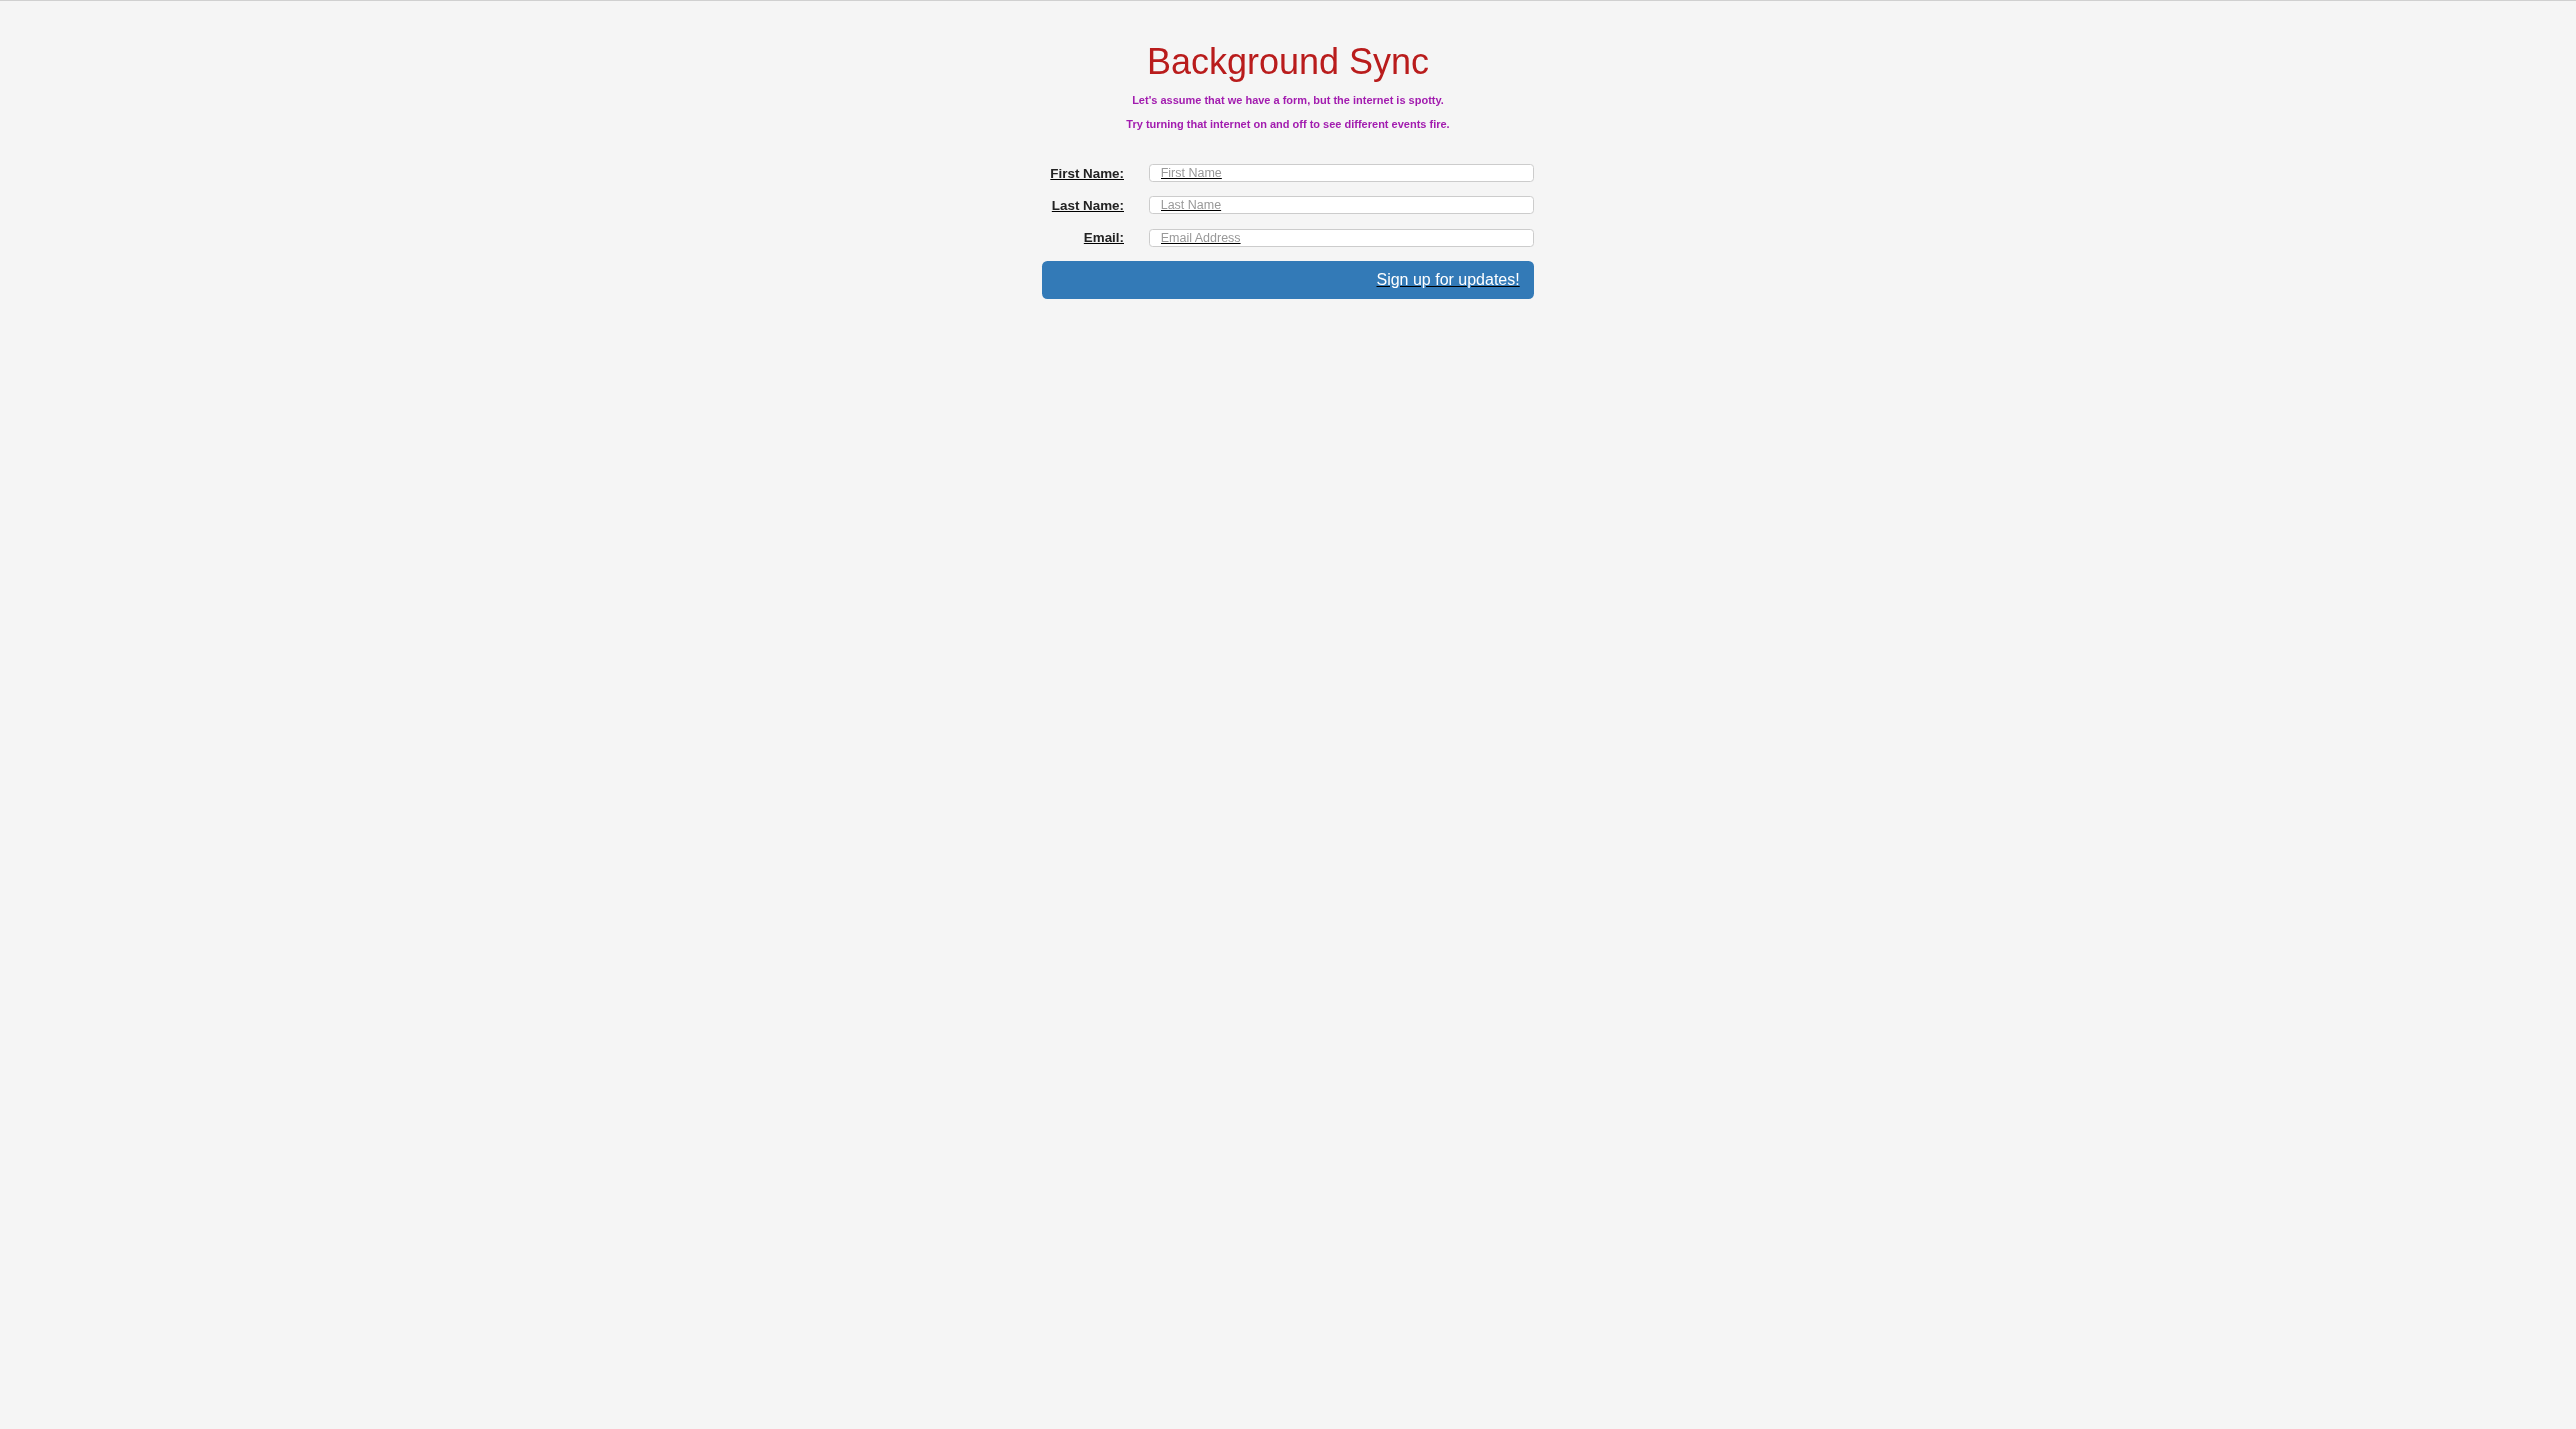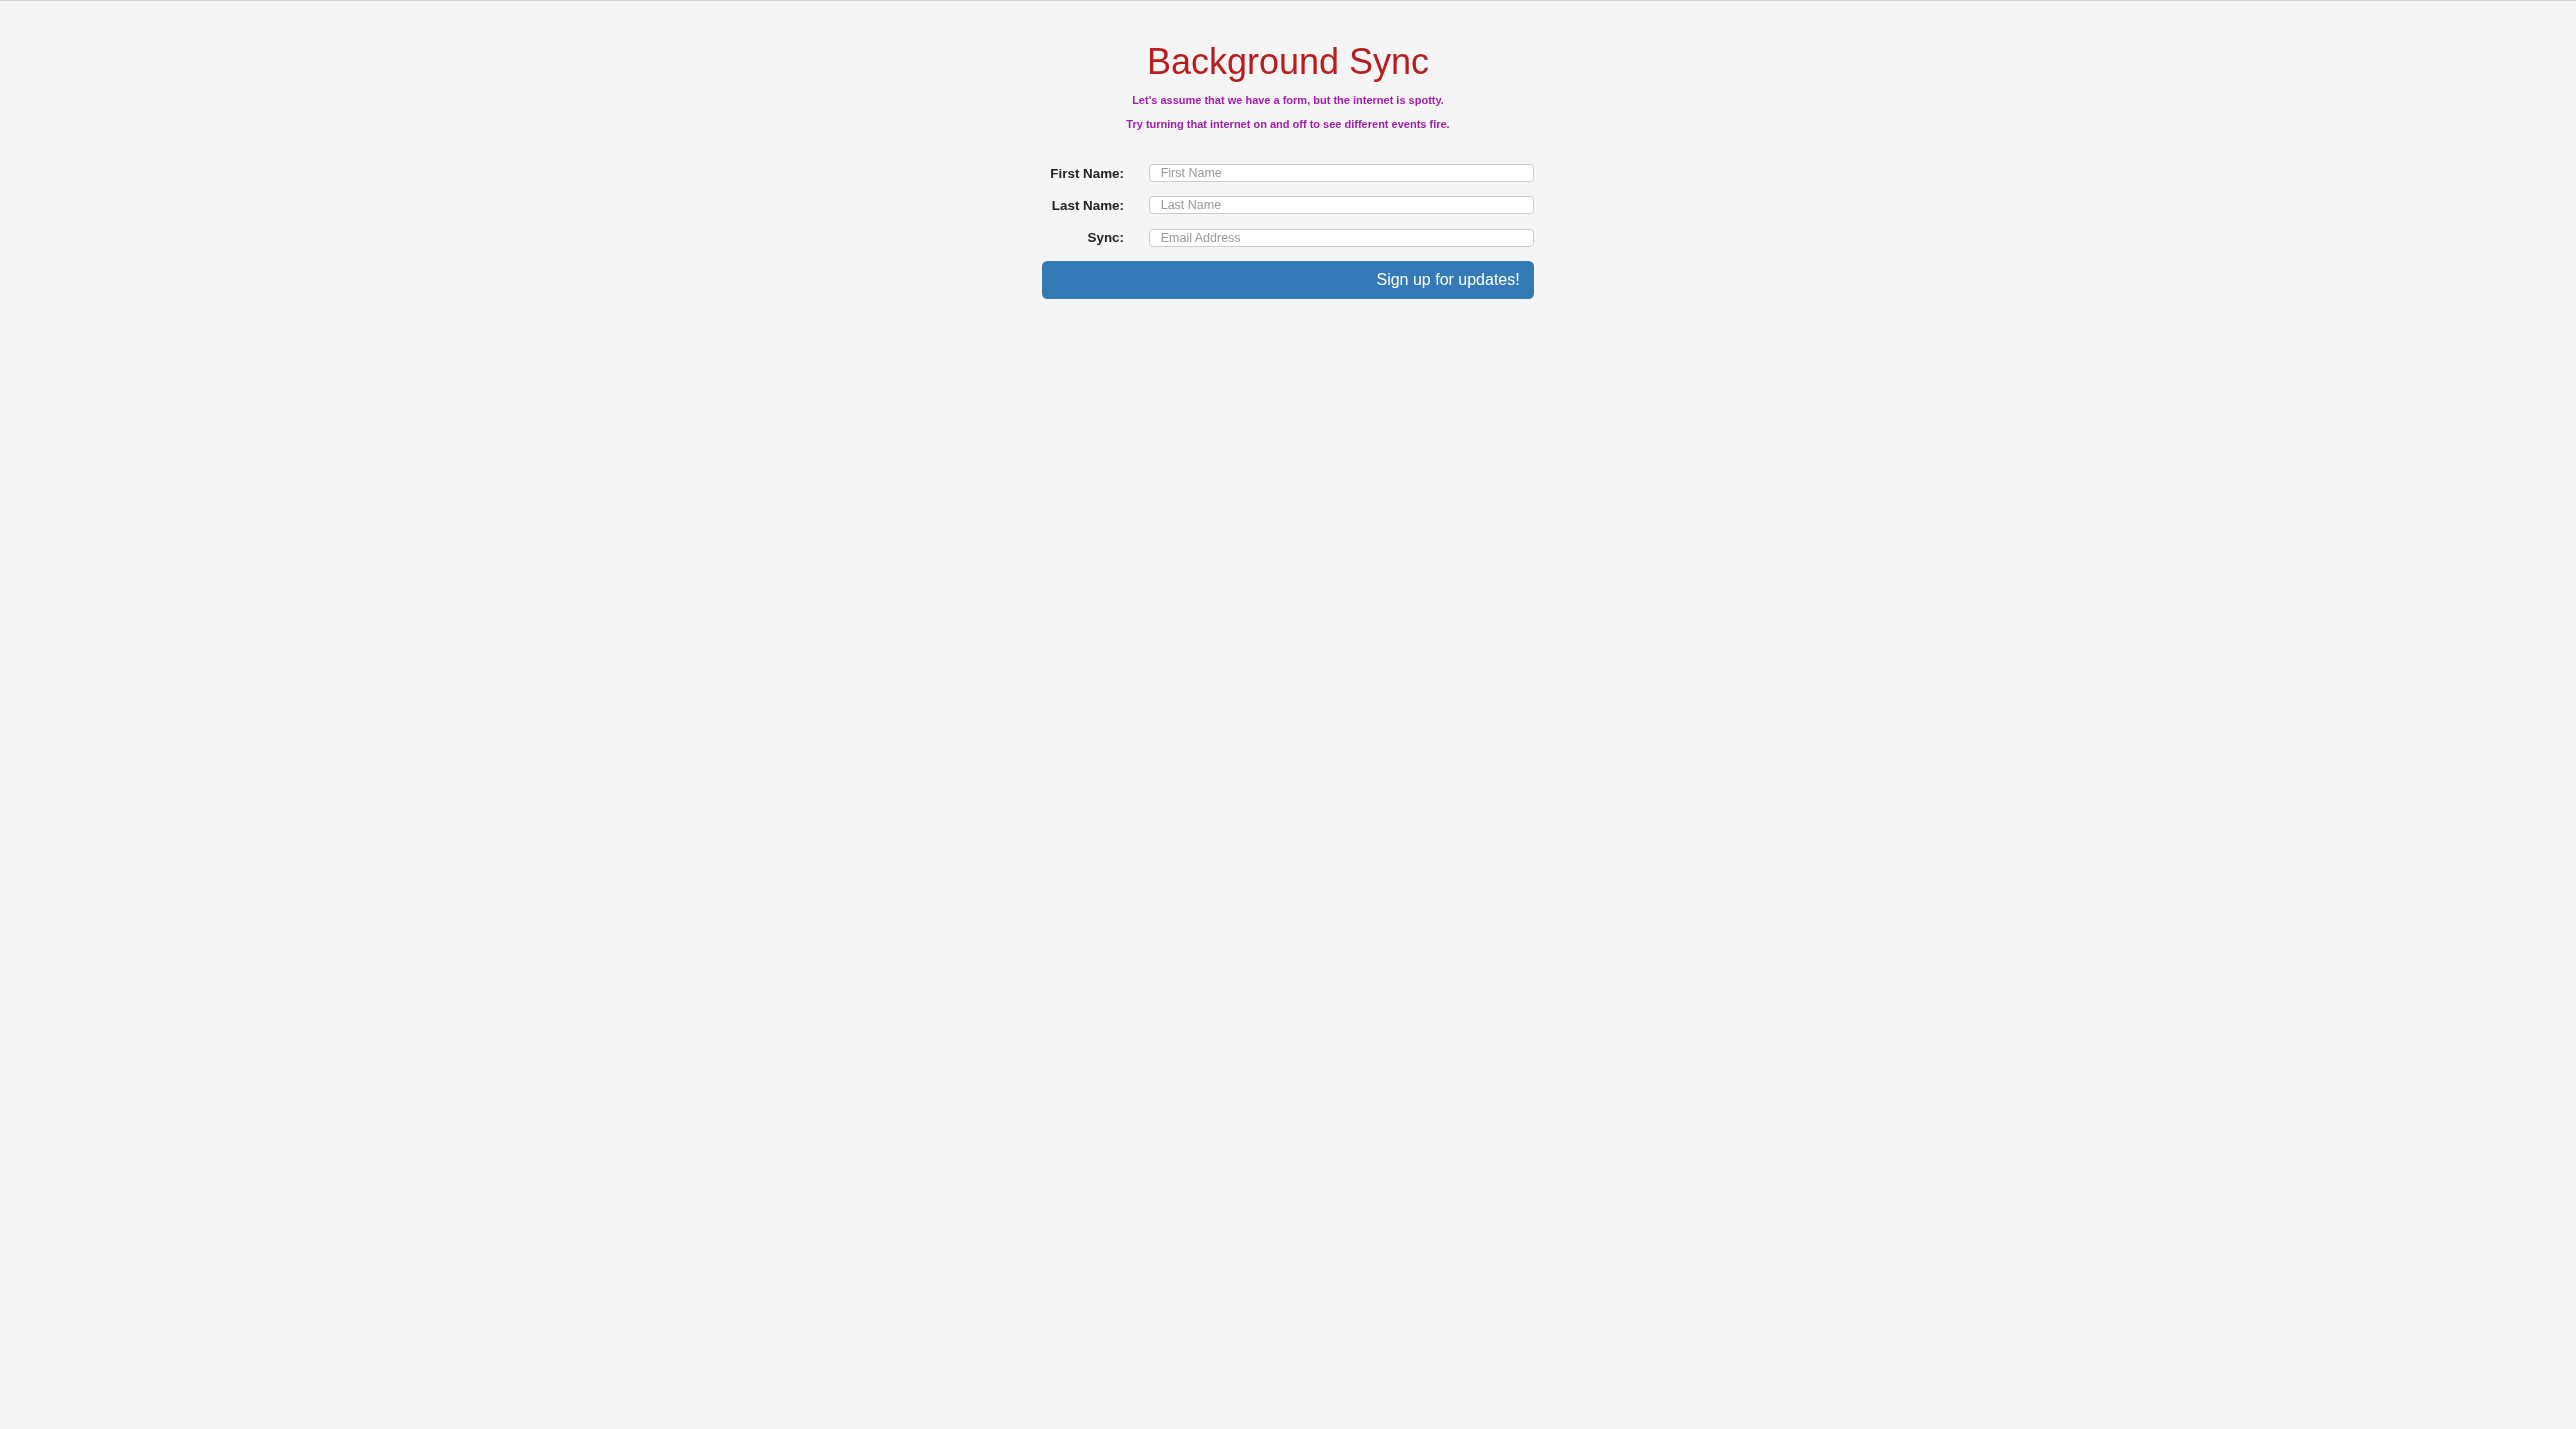--- a/index.html
+++ b/index.html
@@ -32,20 +32,21 @@
     .subtitle {
       font-size: 11px;
       font-weight: 700;
       color: #a21caf;
       margin-bottom: 12.5px;
     }
     
     .form-wrapper {
       max-width: 492px;
       margin: 34px auto 8px;
+      text-decoration: underline;
     }
     
     .form-row {
       display: flex;
       align-items: center;
       margin-bottom: 14.3px;
     }
     
     .form-label {
       width: 107px;
@@ -102,20 +103,20 @@
       <label class="form-label">First Name:</label>
       <input type="text" class="form-input" placeholder="First Name" style="">
     </div>
 
     <div class="form-row">
       <label class="form-label">Last Name:</label>
       <input type="text" class="form-input" placeholder="Last Name" style="">
     </div>
 
     <div class="form-row">
-      <label class="form-label">Sync:</label>
+      <label class="form-label">Email:</label>
       <input type="email" class="form-input" placeholder="Email Address" style="">
     </div>
 
     <button class="submit-button">Sign up for updates!</button>
   </div>
 </div>
 
 
 </body></html>

